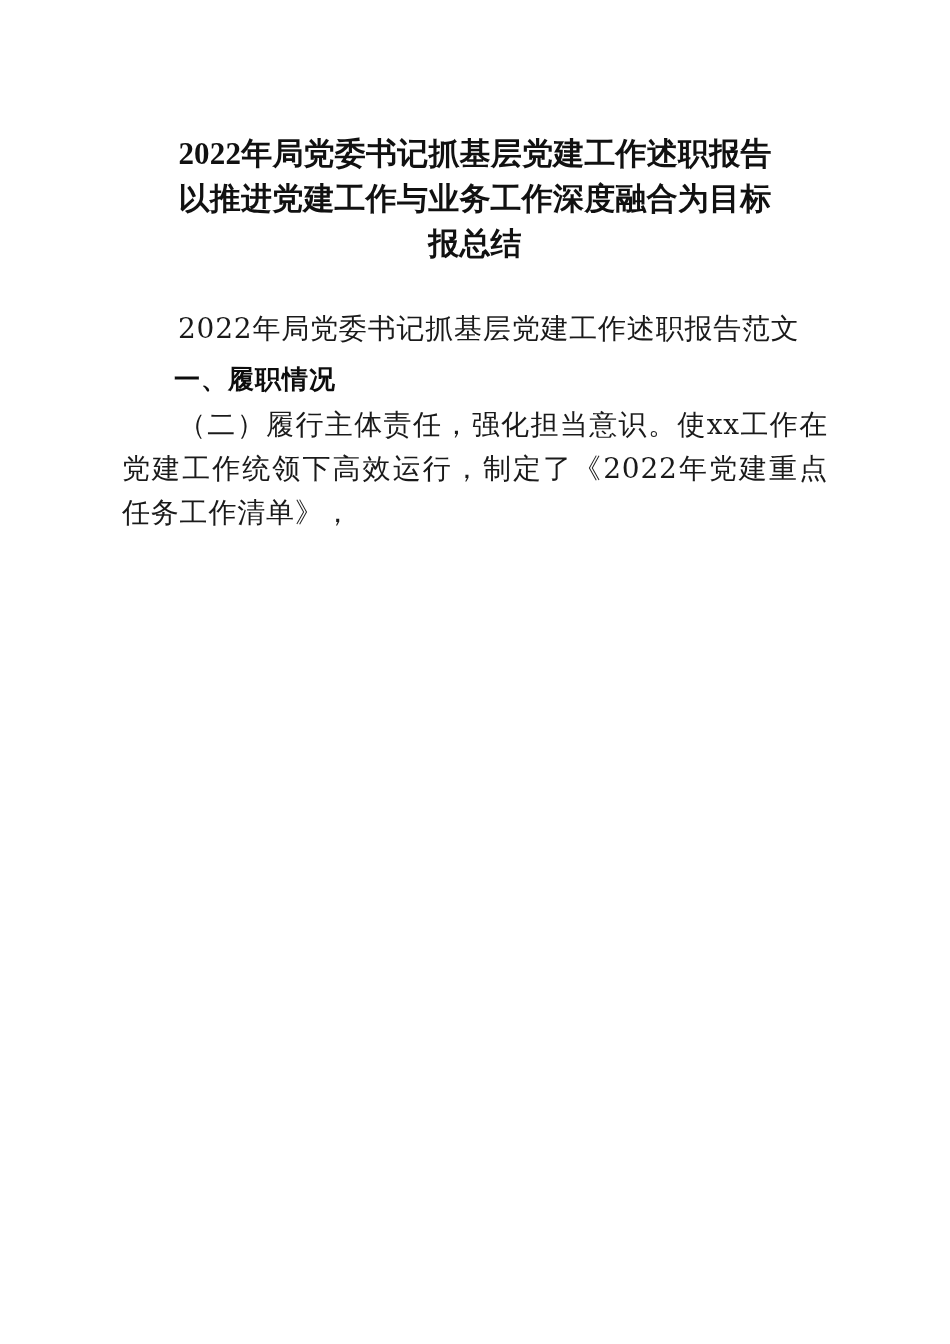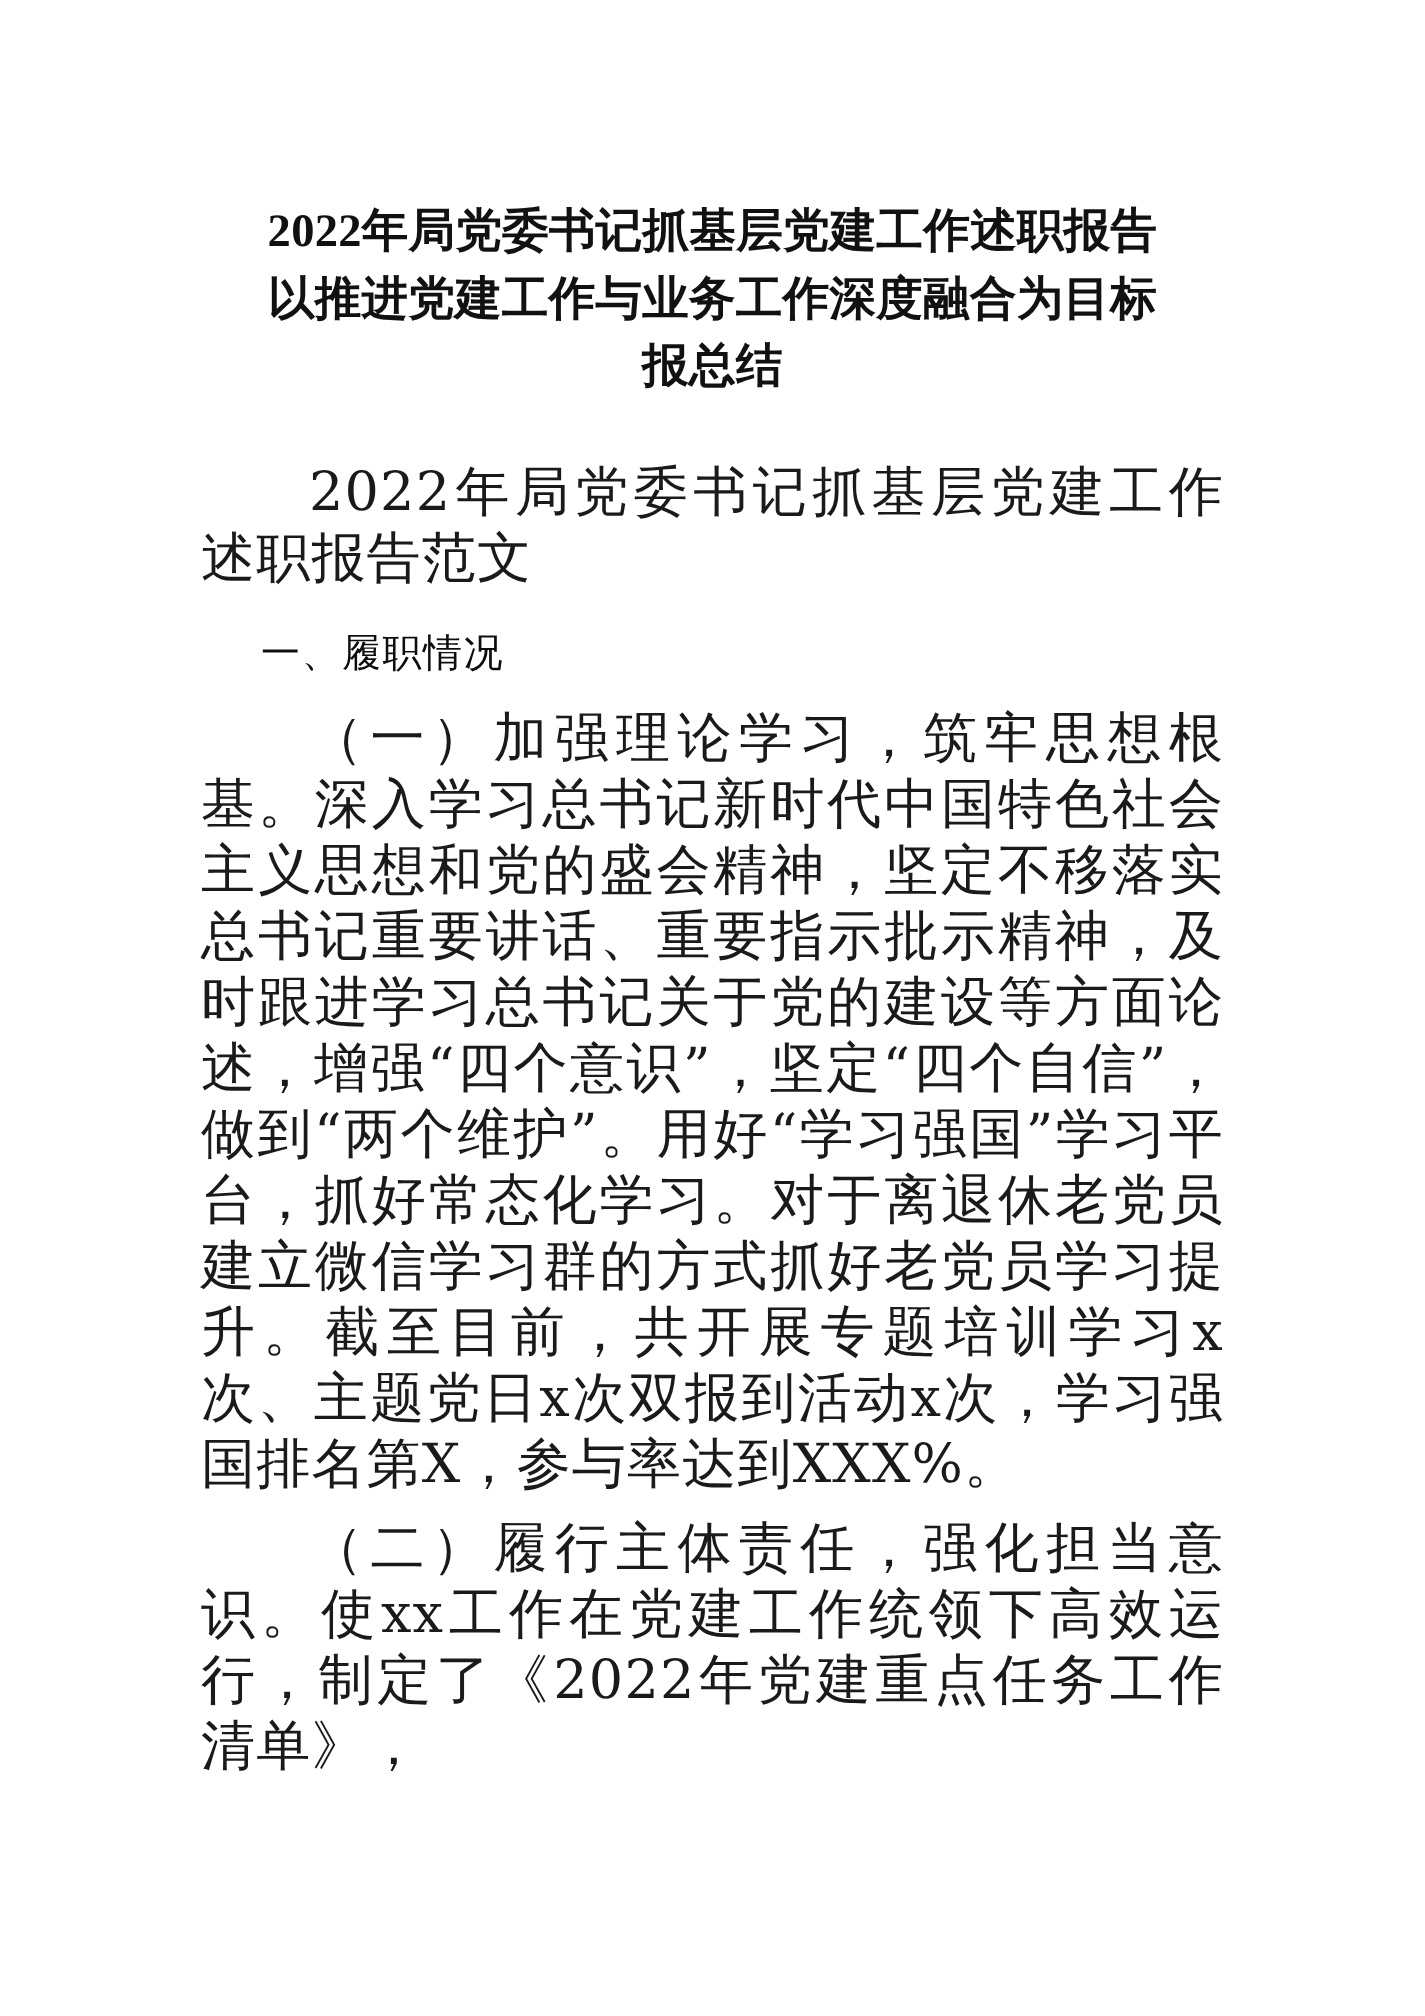--- a/index.html
+++ b/index.html
@@ -40,23 +40,23 @@
     font-weight: bold;
     font-size: 31px;
     line-height: 45px;
     text-align: center;
     letter-spacing: 0.2px;
     color: #111111;
   }
 
   
   .para {
-    margin: 12px;
+    margin: 0;
     font-family: "DejaVu Serif", "Liberation Serif", serif;
-    font-size: 36px;
+    font-size: 28px;
     line-height: 44px;
     text-align: justify;
     text-justify: inter-character;
     text-indent: 2em;
     color: #1a1a1a;
     letter-spacing: 0.8px;
     word-break: break-all;
   }
 
   .para.first-body {
@@ -66,21 +66,21 @@
   .para.lead {
     margin-top: 0;
   }
 
   
   .section-heading {
     margin: 0;
     padding-top: 6px;
     padding-bottom: 2px;
     font-family: "Liberation Sans", "DejaVu Sans", sans-serif;
-    font-weight: normal;
+    font-weight: bold;
     font-size: 26px;
     line-height: 44px;
     text-indent: 2em;
     letter-spacing: 1px;
     color: #0d0d0d;
   }
 
   
   .para, .section-heading, .doc-title {
     text-rendering: optimizeLegibility;
@@ -96,18 +96,17 @@
       <span>2022年局党委书记抓基层党建工作述职报告</span><br>
       <span>以推进党建工作与业务工作深度融合为目标</span><br>
       <span>报总结</span>
     </h1>
 
     <p class="para first-body">2022年局党委书记抓基层党建工作述职报告范文</p>
 
 
     <h2 class="section-heading">一、履职情况</h2>
 
-    <p class="para">（一）加强理论学习，筑牢思想根基。深入学习总书记新时代中国特色社会主义思想和党的盛会精神，坚定不移落实总书记重要讲话、重要指示批示精神，及时跟进学习总书记关于党的建设等方面论述，增强“四个意识”，坚定“四个自信”，做到“两个维护”。用好“学习强国”学习平台，抓好常态化学习。对于离退休老党员建立微信学习群的方式抓好老党员学习提升。截至目前，共开展专题培训学习x次、主题党日x次双报到活动x次，学习强国排名第X，参与率达到XXX%。</p>
 
     <p class="para">（二）履行主体责任，强化担当意识。使xx工作在党建工作统领下高效运行，制定了《2022年党建重点任务工作清单》，</p>
 
   </div>
 </div>
 
 </body></html>

